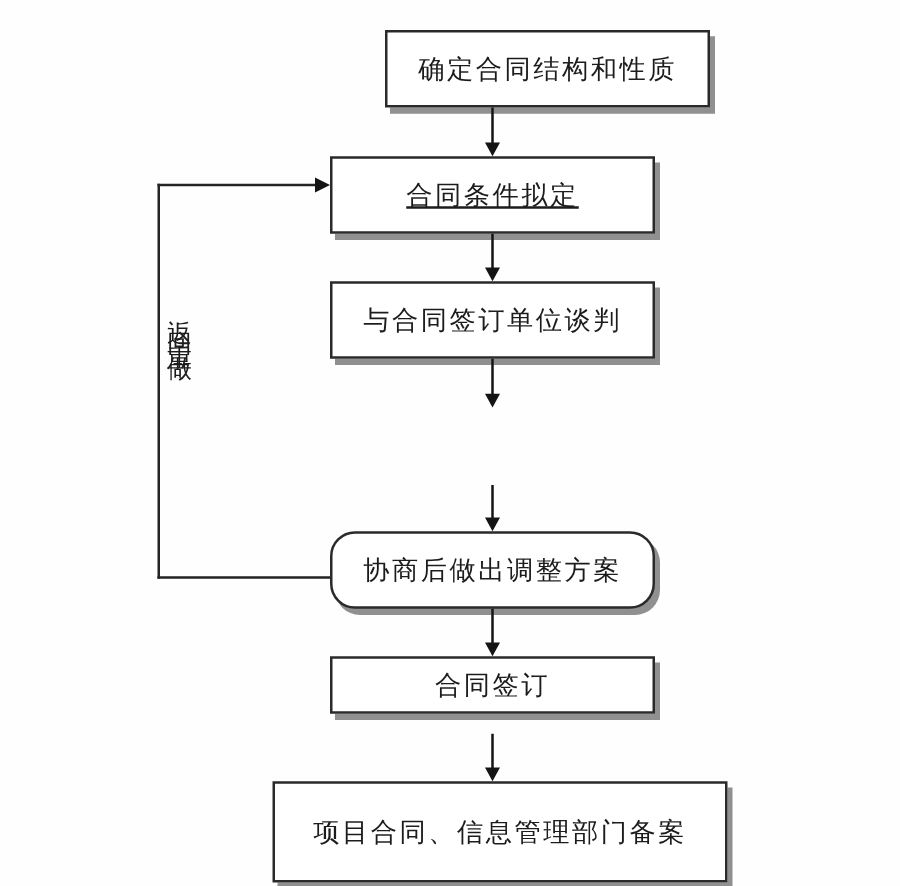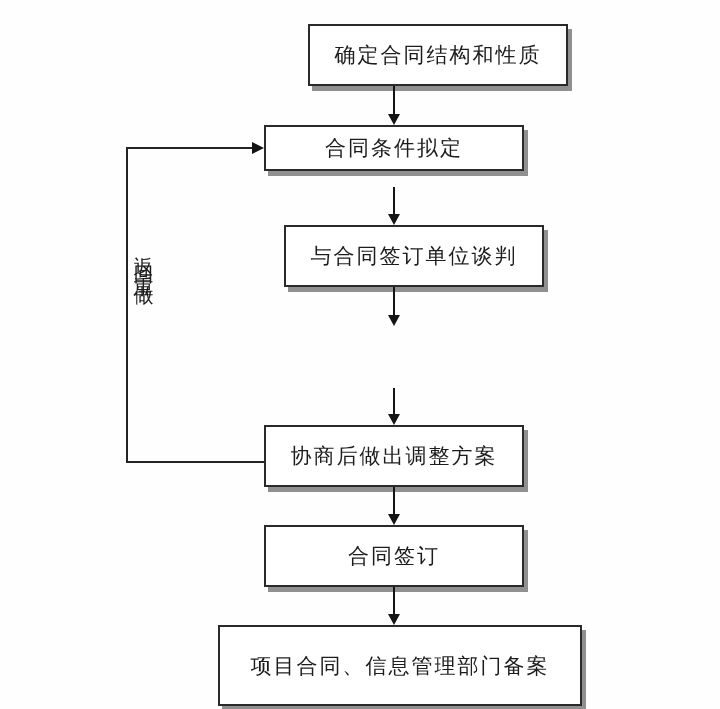--- a/index.html
+++ b/index.html
@@ -68,28 +68,28 @@
     color: #1c1c1c;
   }
 </style>
 </head>
 <body>
 
 <div class="canvas">
 
   <div class="flow-box" style="left:264px; top:24px;  width:260px; height:62px;margin-left:44px;">确定合同结构和性质</div>
 
-  <div class="flow-box" style="left:264px; top:125px; width:260px; height:46px;">合同条件拟定</div>
+  <div class="flow-box" style="left:264px; top:125px; width:260px; height:62px;text-decoration:underline;">合同条件拟定</div>
 
-  <div class="flow-box" style="left:264px; top:225px; width:260px; height:62px;margin-left:20px;">与合同签订单位谈判</div>
+  <div class="flow-box" style="left:264px; top:225px; width:260px; height:62px;">与合同签订单位谈判</div>
 
 
-  <div class="flow-box" style="left:264px; top:425px; width:260px; height:62px;">协商后做出调整方案</div>
+  <div class="flow-box" style="left:264px; top:425px; width:260px; height:62px;border-radius:20px;">协商后做出调整方案</div>
 
-  <div class="flow-box" style="left:264px; top:525px; width:260px; height:62px;">合同签订</div>
+  <div class="flow-box" style="left:264px; top:525px; width:260px; height:46px;">合同签订</div>
 
   <div class="flow-box" style="left:218px; top:625px; width:364px; height:81px;">项目合同、信息管理部门备案</div>
 
   <div class="v-arrow" style="left:394px; top:86px;  height:39px;"></div>
   <div class="v-arrow" style="left:394px; top:187px; height:38px;"></div>
   <div class="v-arrow" style="left:394px; top:287px; height:39px;"></div>
   <div class="v-arrow" style="left:394px; top:388px; height:37px;"></div>
   <div class="v-arrow" style="left:394px; top:487px; height:38px;"></div>
   <div class="v-arrow" style="left:394px; top:587px; height:38px;"></div>
 

